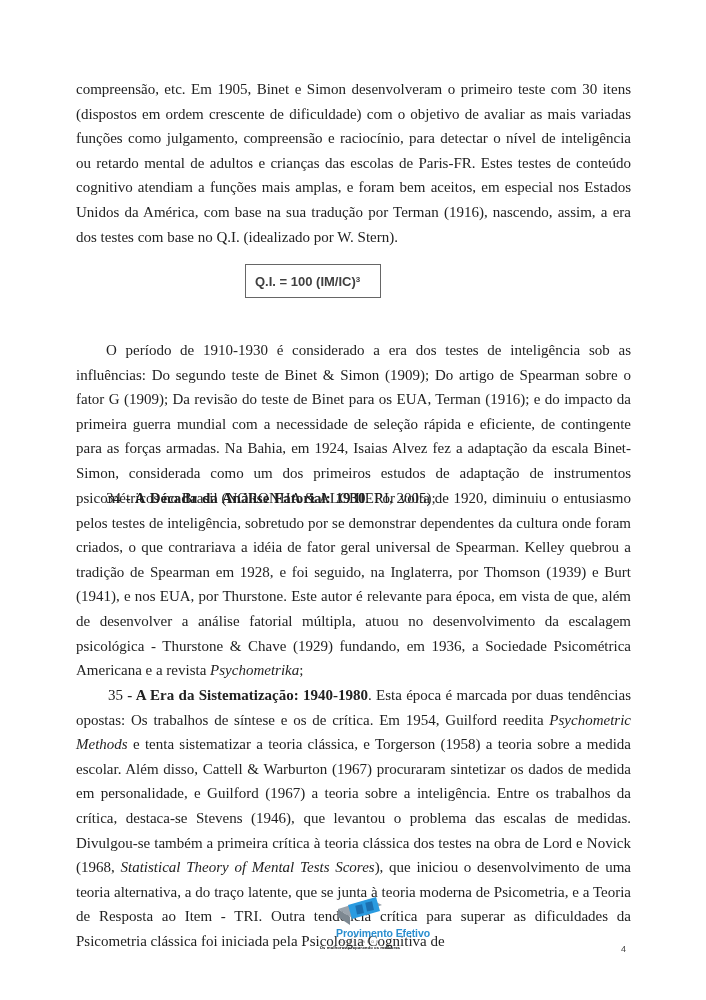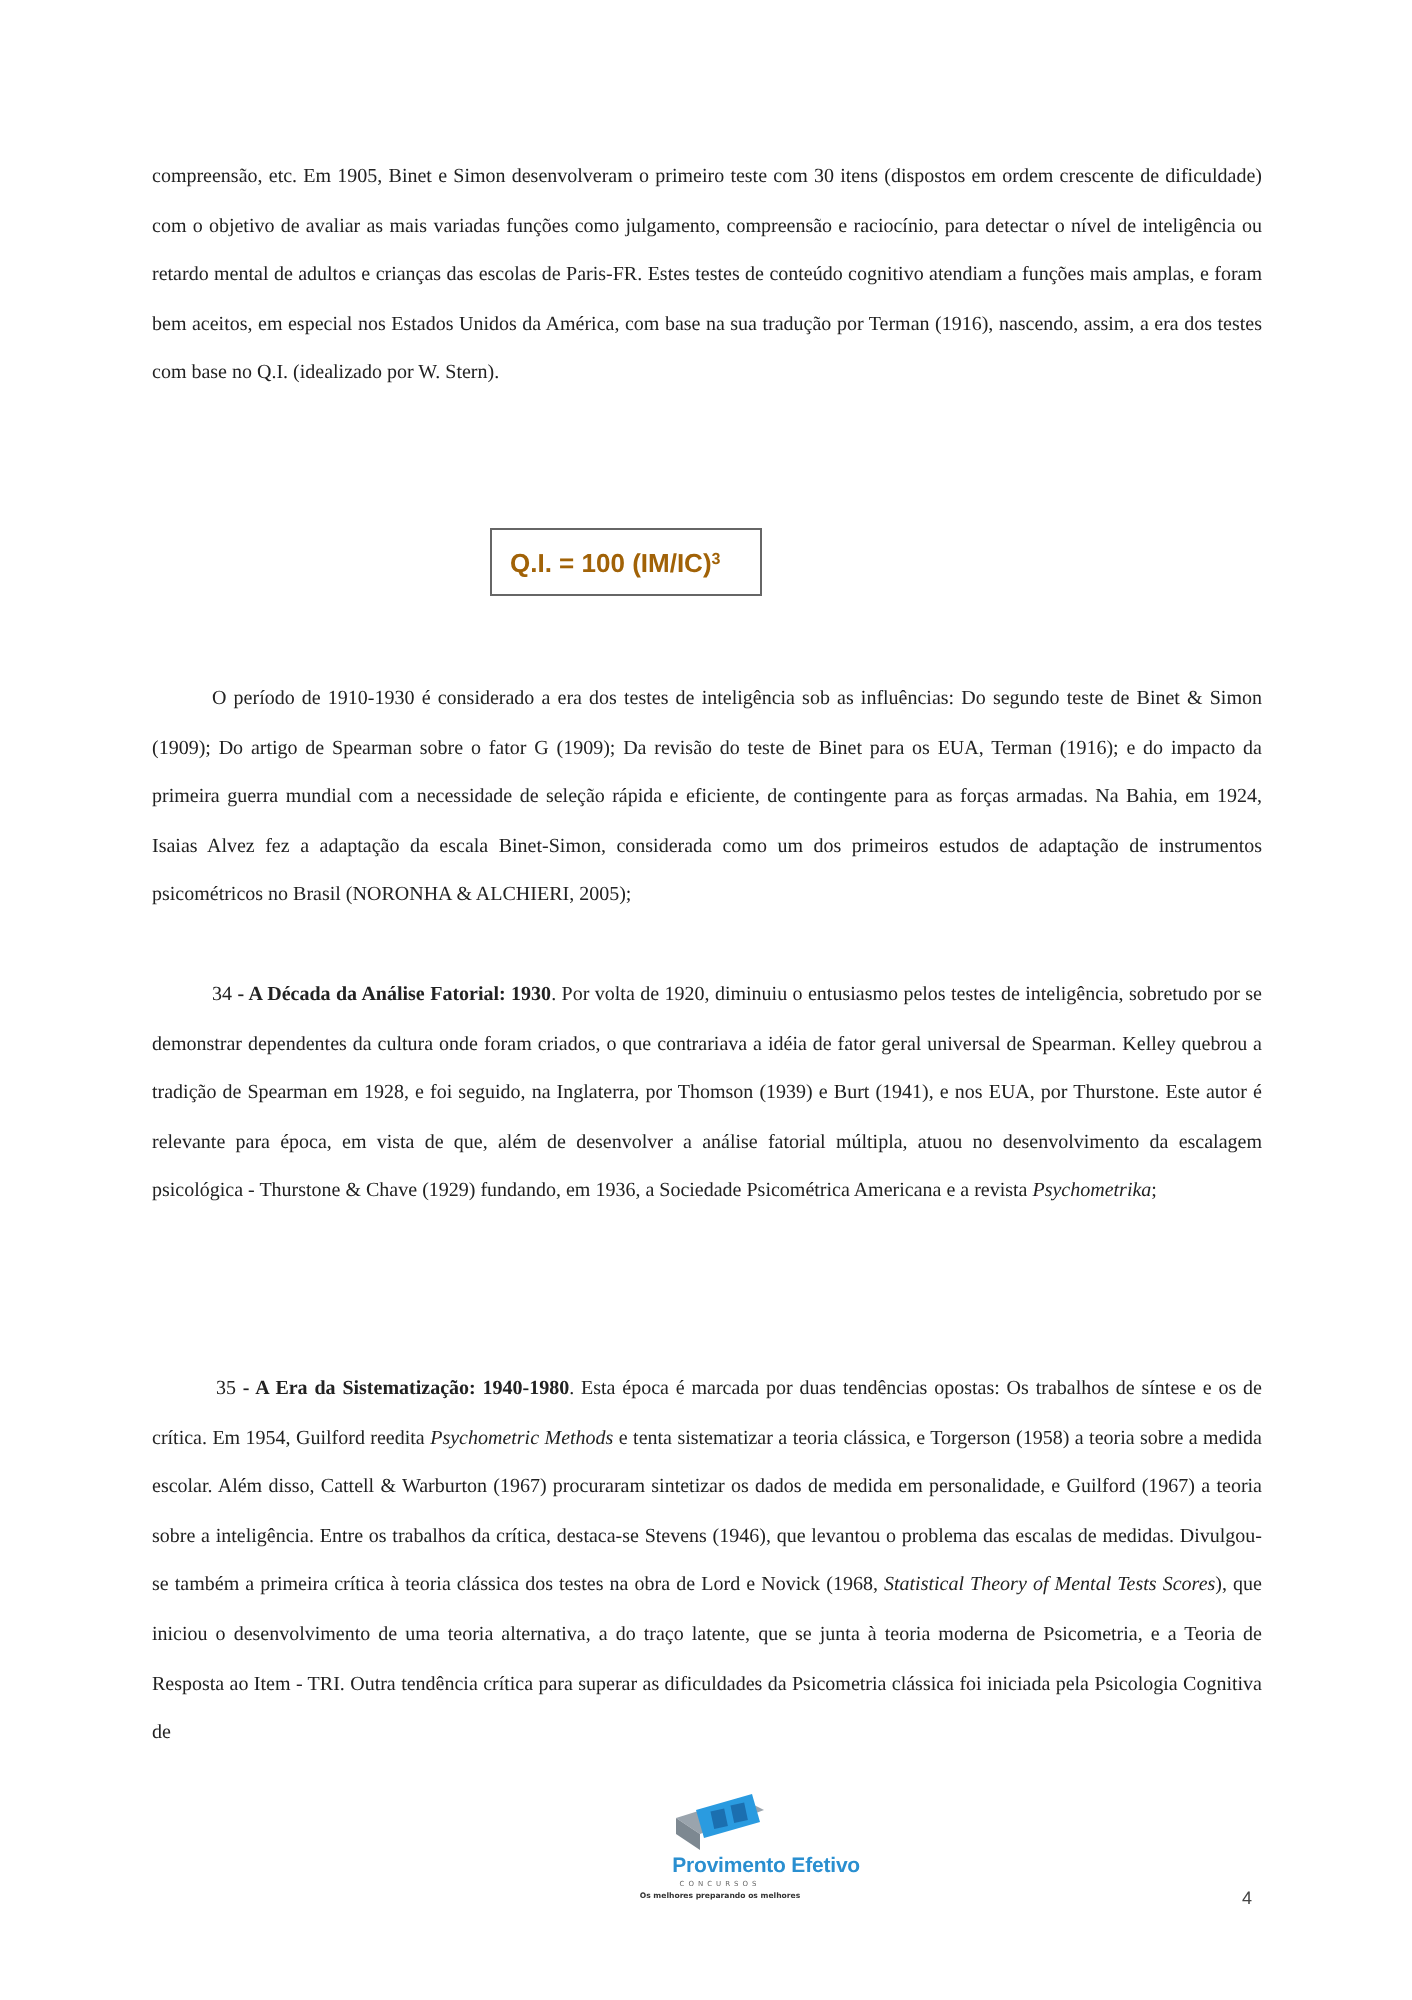--- a/index.html
+++ b/index.html
@@ -3,35 +3,35 @@
   <meta charset="utf-8">
   <style>
     html, body { margin: 0; padding: 0; background: #ffffff; }
     body { width: 706px; height: 1000px; position: relative; overflow: hidden; }
     .page {
       position: absolute; left: 0; top: 0; width: 706px; height: 1000px; background: #fff;
     }
     .text {
       position: absolute; left: 76px; width: 555px;
       font-family: "Liberation Serif", serif;
-      font-size: 10px; line-height: 24.6px; color: #222;
+      font-size: 15px; line-height: 24.6px; color: #222;
       text-align: justify;
     }
     .text p { margin: 0; }
     .indent { text-indent: 30px; }
     .indent2 { text-indent: 32px; }
     #p1 { top: 77px; }
     #p2 { top: 338px; }
     #p3 { top: 486px; }
     #p4 { top: 683px; }
     .formula-box {
       position: absolute; left: 245px; top: 264px; width: 136px; height: 34px;
       border: 1px solid #666; box-sizing: border-box;
       font-family: "Liberation Sans", sans-serif; font-weight: bold;
-      font-size: 13px; color: #a16207;
+      font-size: 13px; color: #404040;
       display: flex; align-items: center; padding-left: 9px;
     }
     .formula-box sup { font-size: 8px; position: relative; top: -2px; }
     .logo {
       position: absolute; left: 290px; top: 893px; width: 140px; height: 60px;
       text-align: center;
     }
     .logo-mark { position: absolute; left: 44px; top: 4px; }
     .logo-name {
       position: absolute; left: 0; top: 34px; width: 140px;

